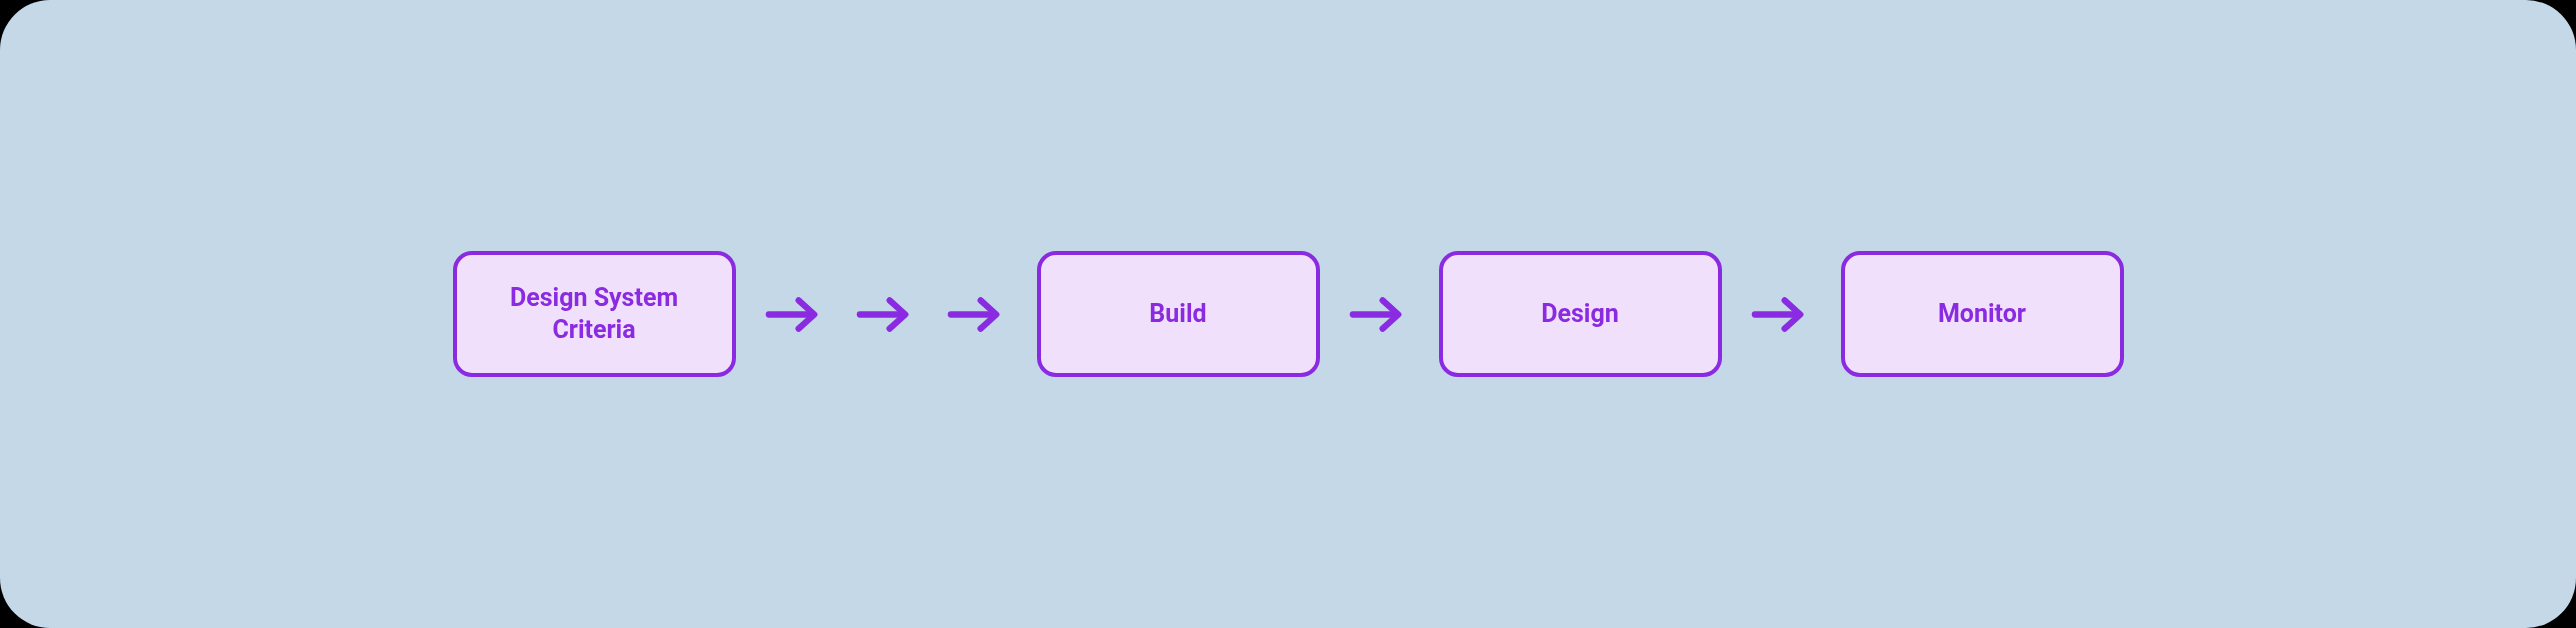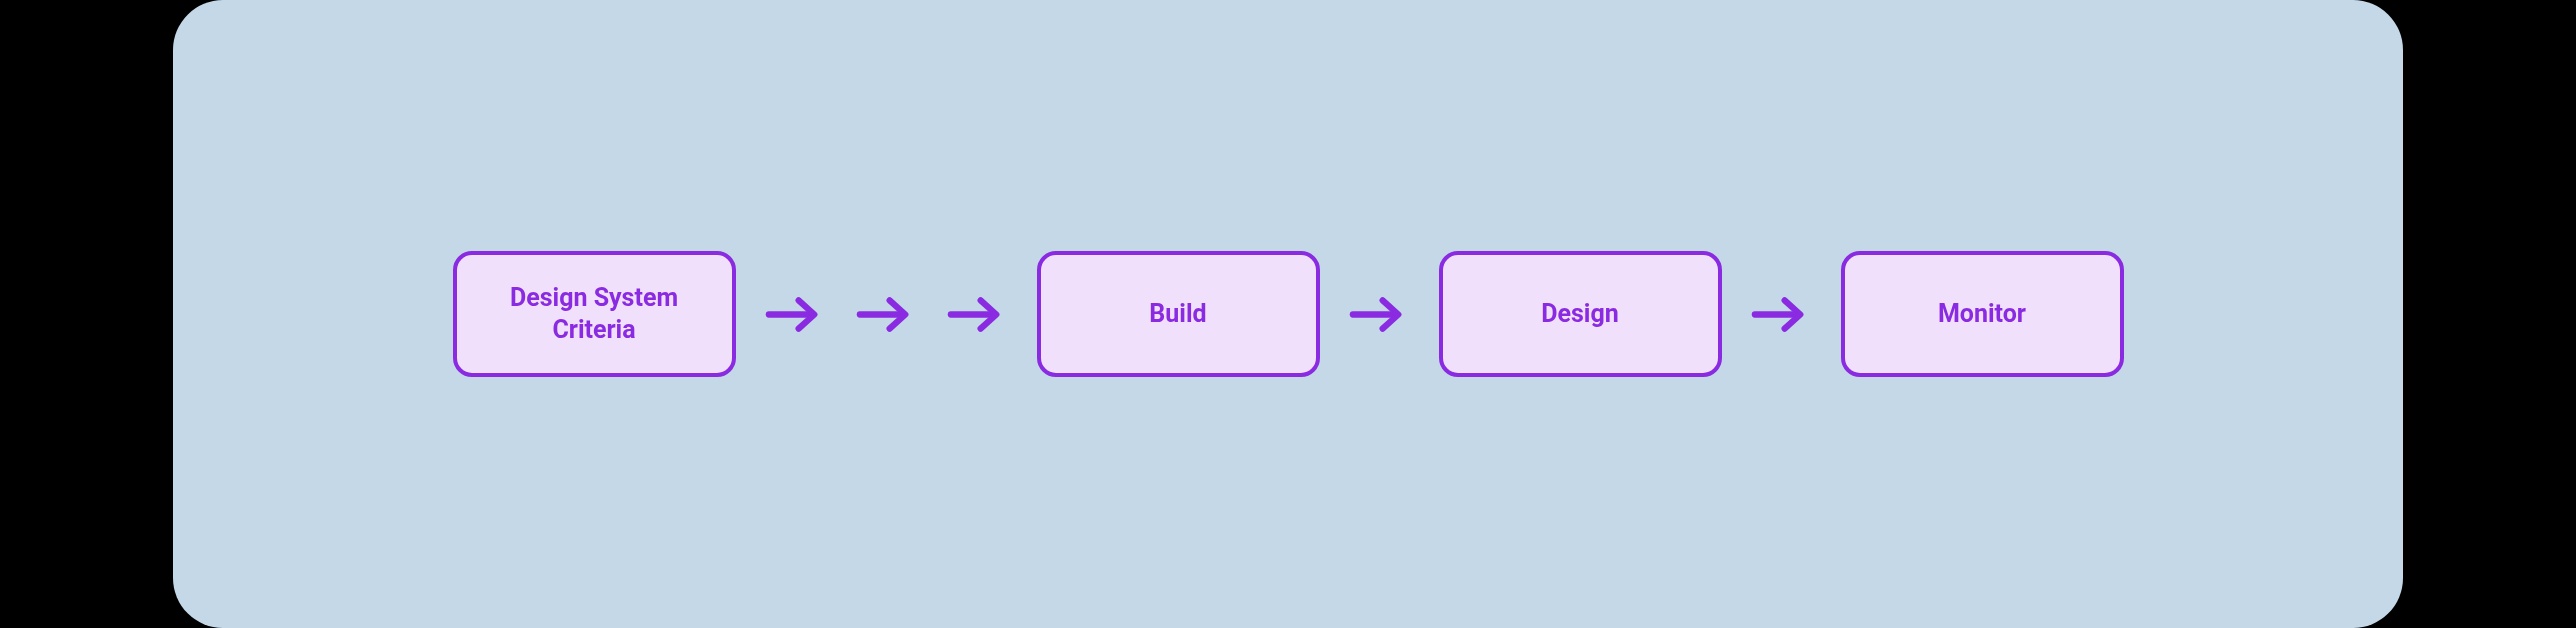--- a/index.html
+++ b/index.html
@@ -11,21 +11,21 @@
       background: #000;
       width: 2576px;
       height: 628px;
       display: flex;
       align-items: center;
       justify-content: center;
       font-family: -apple-system, BlinkMacSystemFont, "Segoe UI", Roboto, Helvetica, Arial, sans-serif;
     }
     .canvas {
       background: #c5d8e8;
-      width: 2230px;
+      width: 2576px;
       height: 628px;
       border-radius: 50px;
       display: flex;
       align-items: center;
       justify-content: center;
       gap: 28px;
       padding: 0 69px;
     }
     .step-box {
       background: #f1e0fb;

